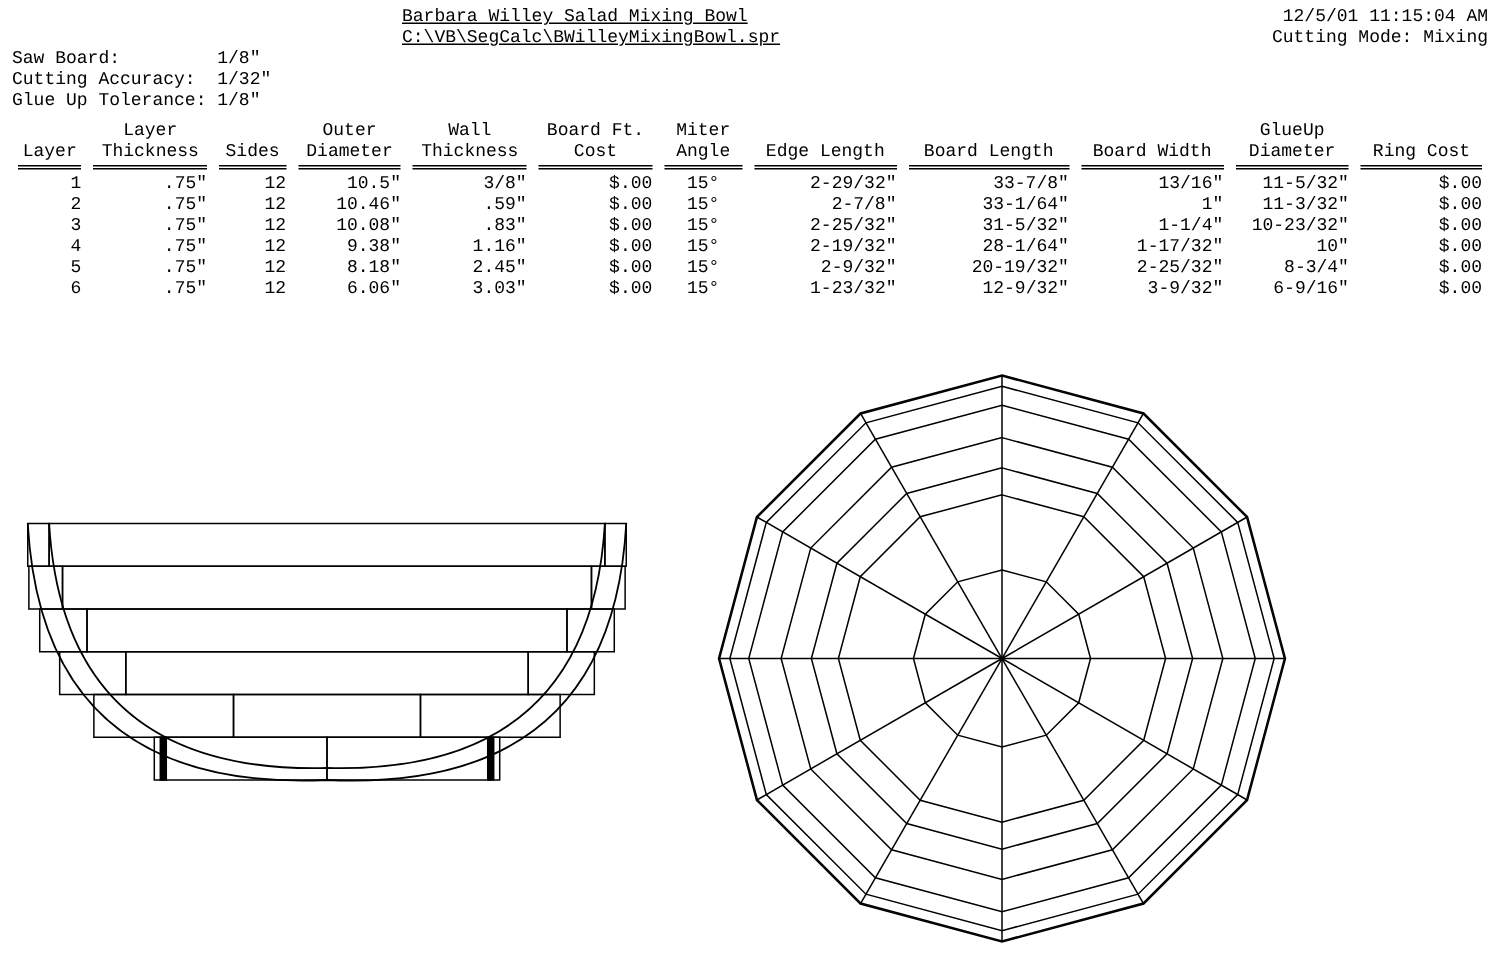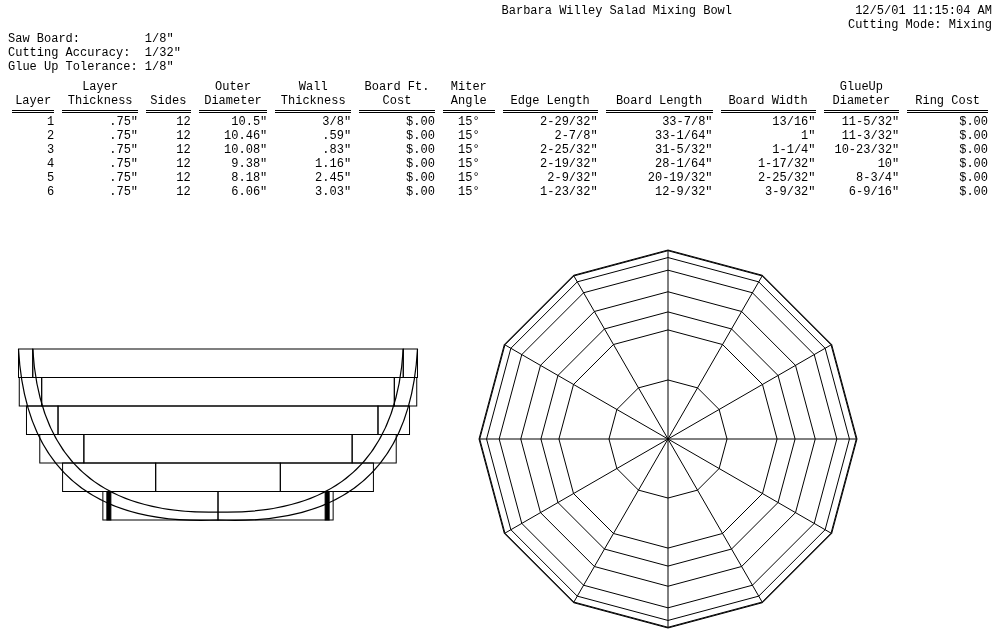--- a/index.html
+++ b/index.html
@@ -11,21 +11,21 @@
     padding: 4px 8px;
     width: 1000px;
     box-sizing: border-box;
   }
   .header {
     display: flex;
     justify-content: space-between;
     align-items: flex-start;
   }
   .header-left { width: 260px; }
-  .header-center { text-align: right; flex: 1; }
+  .header-center { text-align: left; flex: 1; text-decoration: underline; }
   .header-right { width: 260px; text-align: right; }
   .param-row { white-space: pre; }
   table.data {
     border-collapse: collapse;
     margin-top: 6px;
     width: 100%;
     table-layout: fixed;
   }
   table.data th {
     font-weight: normal;
@@ -58,20 +58,21 @@
 <div class="header">
   <div class="header-left">
     <div style="height:14px;"></div>
     <div style="height:14px;"></div>
     <div class="param-row"><span>Saw Board:</span>         <span>1/8"</span></div>
     <div class="param-row"><span>Cutting Accuracy:</span>  <span>1/32"</span></div>
     <div class="param-row"><span>Glue Up Tolerance:</span> <span>1/8"</span></div>
   </div>
   <div class="header-center">
     <div>Barbara Willey Salad Mixing Bowl</div>
+    <div>C:\VB\SegCalc\BWilleyMixingBowl.spr</div>
   </div>
   <div class="header-right">
     <div>12/5/01 11:15:04 AM</div>
     <div><span>Cutting Mode:</span> <span>Mixing</span></div>
   </div>
 </div>
 
 <table class="data">
   <colgroup id="cg">
       <col style="width: 42px;">

